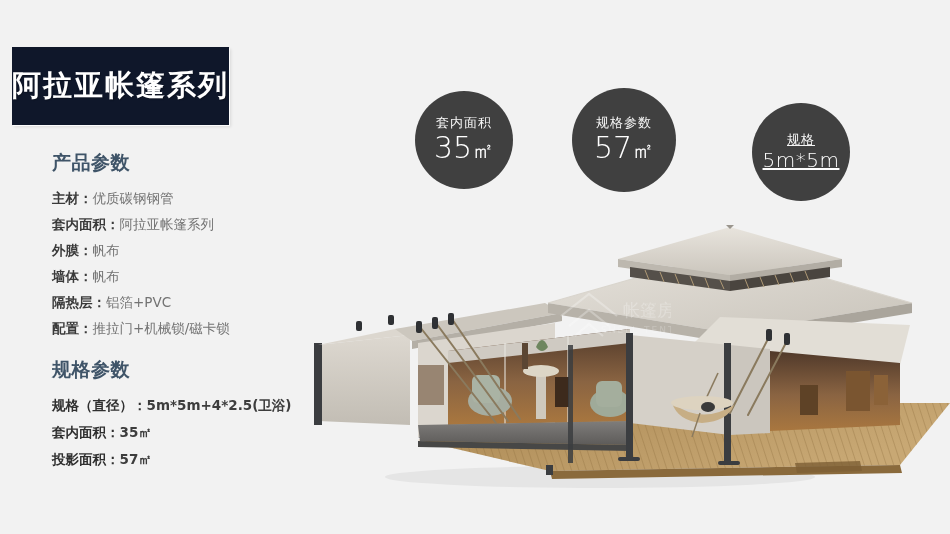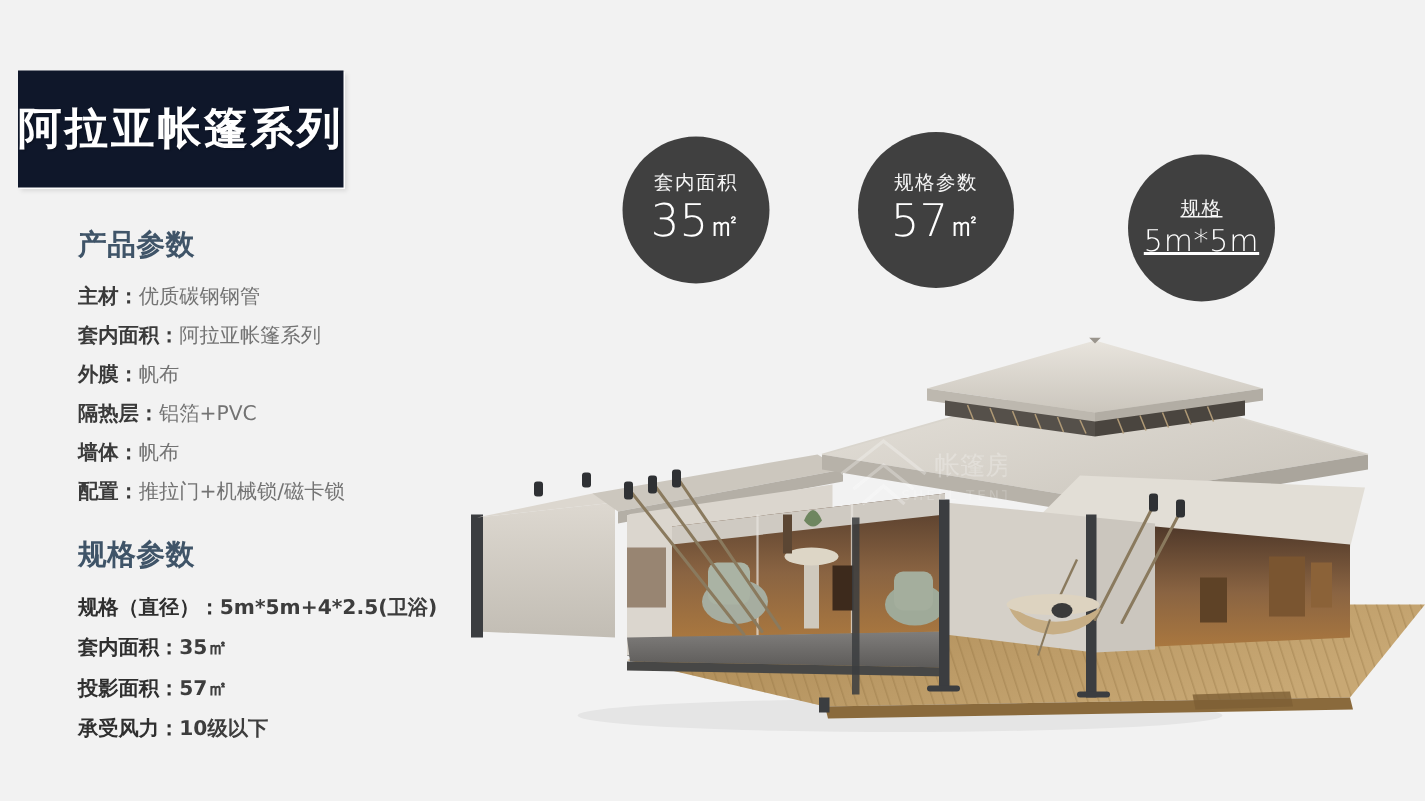--- a/index.html
+++ b/index.html
@@ -84,44 +84,41 @@
     <li>
       <span class="lab">主材：</span><span class="val">优质碳钢钢管</span>
     </li>
     <li>
       <span class="lab">套内面积：</span><span class="val">阿拉亚帐篷系列</span>
     </li>
     <li>
       <span class="lab">外膜：</span><span class="val">帆布</span>
     </li>
     <li>
+      <span class="lab">墙体：</span><span class="val">帆布</span>
+    </li>
+    <li>
       <span class="lab">隔热层：</span><span class="val">铝箔+PVC</span>
-    </li>
-    <li>
-      <span class="lab">墙体：</span><span class="val">帆布</span>
     </li>
     <li>
       <span class="lab">配置：</span><span class="val">推拉门+机械锁/磁卡锁</span>
     </li>
   </ul>
 
   <div class="spec-block">
     <div class="sec-head">规格参数</div>
     <ul class="spec-list">
       <li>
         <span class="lab">规格（直径）：</span><span class="val">5m*5m+4*2.5(卫浴)</span>
       </li>
       <li>
         <span class="lab">套内面积：</span><span class="val">35㎡</span>
       </li>
       <li>
         <span class="lab">投影面积：</span><span class="val">57㎡</span>
-      </li>
-      <li>
-        <span class="lab">承受风力：</span><span class="val">10级以下</span>
       </li>
     </ul>
   </div>
 </div>
 
 <div class="badge" id="badge-a">
   <span class="cap">套内面积</span>
   <span class="big"><span>35</span><span class="u">㎡</span></span>
 </div>
 

